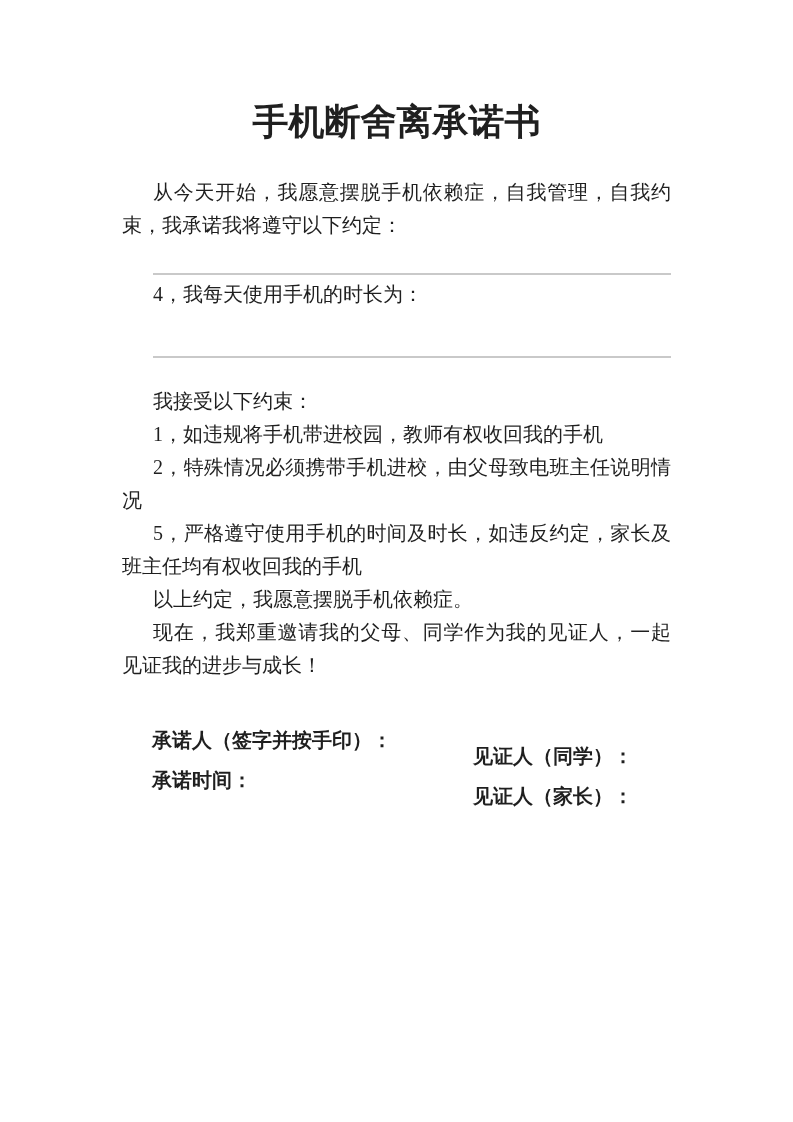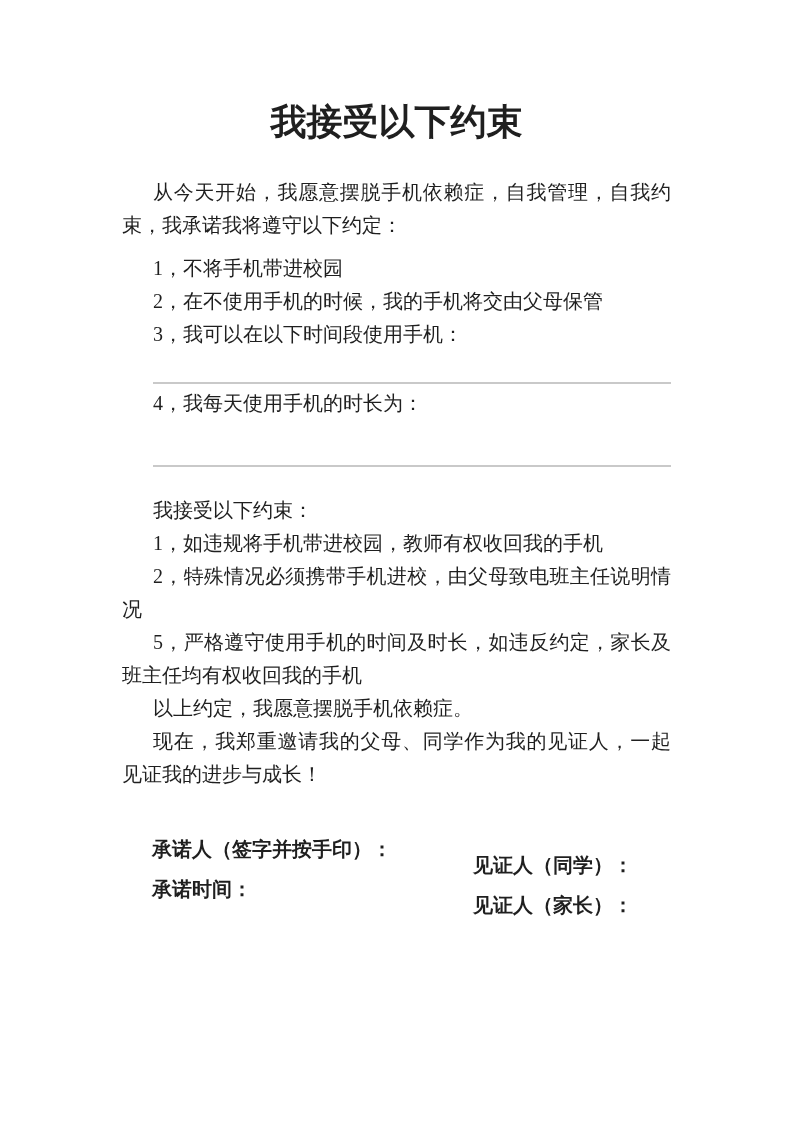--- a/index.html
+++ b/index.html
@@ -55,29 +55,24 @@
   }
   .sig-row + .sig-row { margin-top: 7px; }
   .sig-left { margin-left: 30px; display: inline-block; text-align: center; }
   .sig-right { position: absolute; left: 351px; top: 16px; }
 </style>
 </head>
 <body>
 
 <div class="page">
 
-  <h1 class="doc-title">我接受以下约束</h1>
+  <h1 class="doc-title">手机断舍离承诺书</h1>
 
   <p class="para intro">从今天开始，我愿意摆脱手机依赖症，自我管理，自我约束，我承诺我将遵守以下约定：</p>
 
-  <div class="rules">
-    <p class="para">1，不将手机带进校园</p>
-    <p class="para">2，在不使用手机的时候，我的手机将交由父母保管</p>
-    <p class="para">3，我可以在以下时间段使用手机：</p>
-  </div>
 
   <div class="fill-line fill-line-1"></div>
 
   <p class="para rule4">4，我每天使用手机的时长为：</p>
 
   <div class="fill-line fill-line-2"></div>
 
   <div class="section2">
     <p class="para">我接受以下约束：</p>
     <p class="para">1，如违规将手机带进校园，教师有权收回我的手机</p>

